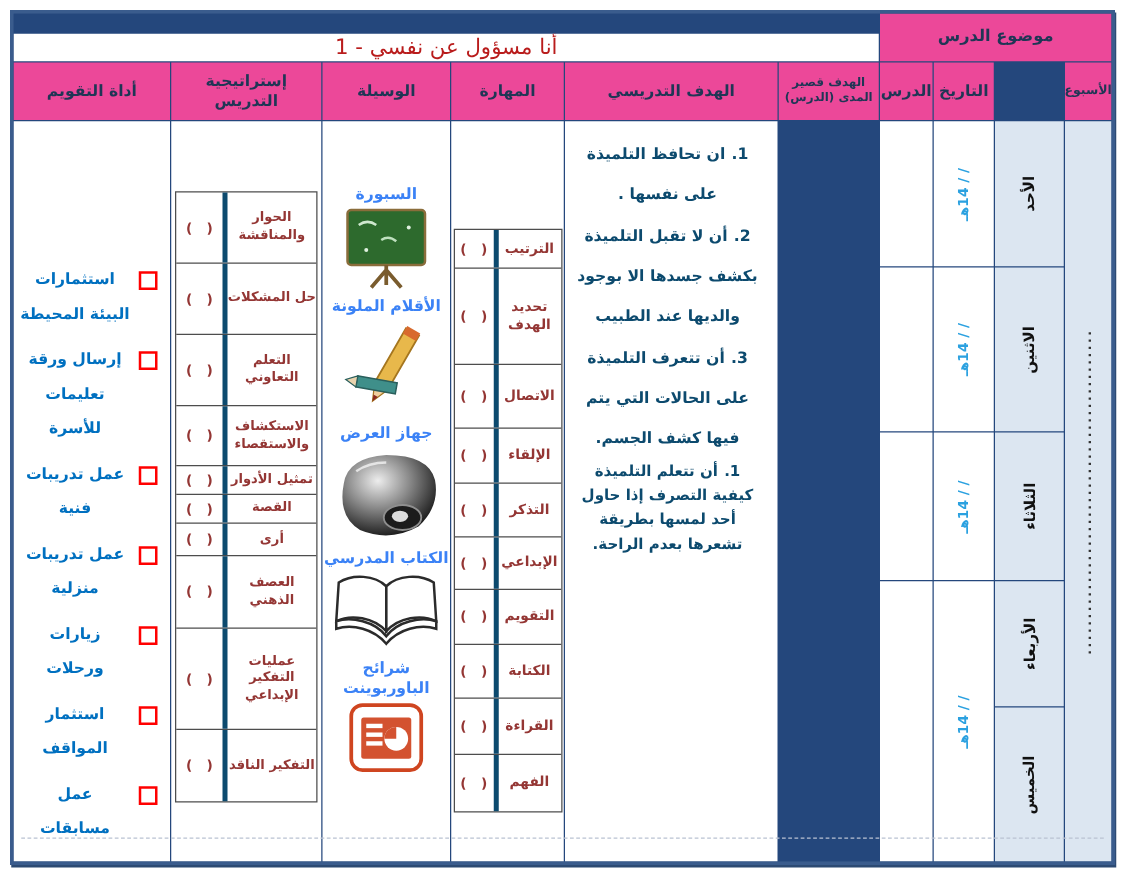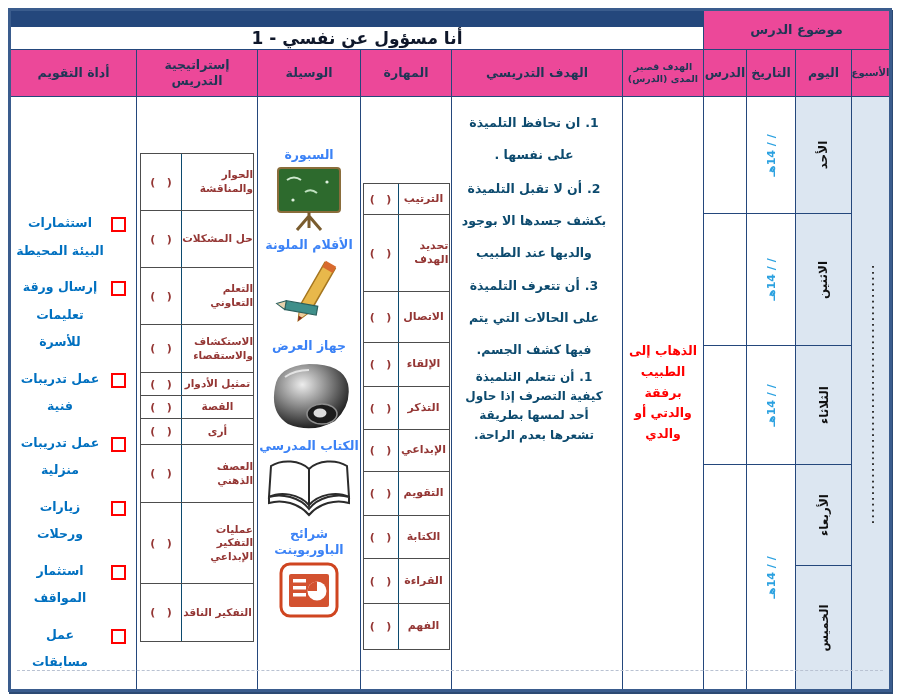--- a/index.html
+++ b/index.html
@@ -6,21 +6,21 @@
     font-family:"DejaVu Sans","Liberation Sans",sans-serif;direction:rtl;}
   .page{position:relative;width:878px;height:678px;margin:8px;border:3px solid #3a5c8d;
     box-shadow:1px 2px 0 #2c4a73;background:#24477c;}
   .tbl{display:grid;width:100%;height:100%;gap:1px;background:#24477c;
     grid-template-columns:37px 55px 48px 42px 80px 170px 90px 102px 120px 1fr;
     grid-template-rows:38px 46px 1fr;}
   .cell{background:#fff;overflow:hidden;position:relative;}
   .hdr{background:#ec4899;display:flex;align-items:center;justify-content:center;
     font-weight:bold;color:#1f3655;font-size:12.5px;text-align:center;line-height:1.25;}
   .title-cell{grid-area:1/5/2/11;display:flex;align-items:center;justify-content:center;
-    color:#0f172a;font-weight:bold;font-size:17px;margin-top:16px;}
+    color:#b91c1c;font-weight:normal;font-size:17px;margin-top:16px;}
   .topic-cell{grid-area:1/1/2/5;font-size:13px;}
   .hdr-small{font-size:10px;}
   .hdr-tiny{font-size:9.5px;padding:0 1px;}
   
   .week-body{grid-area:3/1/4/2;background:#dce6f1;display:flex;align-items:center;justify-content:center;}
   .vtext{transform:rotate(-90deg);white-space:nowrap;}
   .week-dots{font-size:10px;font-weight:bold;color:#333;letter-spacing:2px;}
   
   .ddc{grid-area:3/2/4/5;display:grid;gap:1px;background:#24477c;
     grid-template-columns:55px 48px 1fr;grid-template-rows:116px 131px 118px 100px 1fr;}
@@ -37,22 +37,22 @@
   .goal-item:last-child{line-height:1.6;font-size:12px;}
   .goal-num{margin-left:5px;}
   
   .skills-body{grid-area:3/7/4/8;}
   .strategies-body{grid-area:3/9/4/10;}
   .mini-table{border:1px solid #4d4d4d;background:#fff;}
   .mini-table.skills{width:85px;margin:86px auto 0 auto;}
   .mini-table.strategies{width:112px;margin:56px auto 0 auto;}
   .mrow{display:flex;border-bottom:1px solid #4d4d4d;}
   .mrow:last-child{border-bottom:none;}
-  .mlabel{display:flex;align-items:center;justify-content:center;text-align:right;
-    color:#943634;font-weight:bold;line-height:1.3;border-left:1px solid #0c4a6e;}
+  .mlabel{display:flex;align-items:center;justify-content:center;text-align:center;
+    color:#943634;font-weight:bold;line-height:1.3;border-left:4px solid #0c4a6e;}
   .skills .mlabel{width:50px;font-size:11px;}
   .strategies .mlabel{width:71px;font-size:10.5px;}
   .mcheck{flex:1;display:flex;align-items:center;justify-content:center;
     color:#943634;font-weight:bold;font-size:11px;}
   
   .media-body{grid-area:3/8/4/9;display:flex;flex-direction:column;align-items:center;padding-top:48px;}
   .media-label{color:#3b82f6;font-weight:bold;font-size:12.5px;text-align:center;line-height:1.3;margin:2px 0;}
   .media-icon{margin:1px 0 3px 0;}
   
   .eval-body{grid-area:3/10/4/11;padding:112px 10px 0 5px;}
@@ -67,21 +67,20 @@
 </head>
 <body>
 
 <div class="page">
   <div class="tbl">
 
     <div class="cell title-cell">أنا مسؤول عن نفسي - 1</div>
     <div class="cell hdr topic-cell">موضوع الدرس</div>
 
     <div class="cell hdr hdr-small" style="grid-area:2/1/3/2">الأسبوع</div>
-    <div class="cell hdr" style="grid-area:2/2/3/3">اليوم</div>
     <div class="cell hdr" style="grid-area:2/3/3/4">التاريخ</div>
     <div class="cell hdr" style="grid-area:2/4/3/5">الدرس</div>
     <div class="cell hdr hdr-tiny" style="grid-area:2/5/3/6">الهدف قصير المدى (الدرس)</div>
     <div class="cell hdr" style="grid-area:2/6/3/7">الهدف التدريسي</div>
     <div class="cell hdr" style="grid-area:2/7/3/8">المهارة</div>
     <div class="cell hdr" style="grid-area:2/8/3/9">الوسيلة</div>
     <div class="cell hdr" style="grid-area:2/9/3/10">إستراتيجية التدريس</div>
     <div class="cell hdr" style="grid-area:2/10/3/11">أداة التقويم</div>
 
     <div class="cell week-body">
@@ -117,23 +116,20 @@
       <div class="date-cell" style="grid-area:4/2/6/3">
           <span class="vtext">/ / 14هـ</span>
         </div>
 
       <div class="class-cell" style="grid-area:1/3/2/4"></div>
       <div class="class-cell" style="grid-area:2/3/3/4"></div>
       <div class="class-cell" style="grid-area:3/3/4/4"></div>
       <div class="class-cell" style="grid-area:4/3/6/4"></div>
     </div>
 
-    <div class="cell short-goal">
-      <span>الذهاب إلى الطبيب برفقة والدتي أو والدي</span>
-    </div>
 
     <div class="cell goals">
       <div class="goal-item"><span class="goal-num">1.</span><span>ان تحافظ التلميذة على نفسها .</span></div>
       <div class="goal-item"><span class="goal-num">2.</span><span>أن لا تقبل التلميذة بكشف جسدها الا بوجود والديها عند الطبيب</span></div>
       <div class="goal-item"><span class="goal-num">3.</span><span>أن تتعرف التلميذة على الحالات التي يتم فيها كشف الجسم.</span></div>
       <div class="goal-item"><span class="goal-num">1.</span><span>أن تتعلم التلميذة كيفية التصرف إذا حاول أحد لمسها بطريقة تشعرها بعدم الراحة.</span></div>
     </div>
 
     <div class="cell skills-body">
       <div class="mini-table skills">

